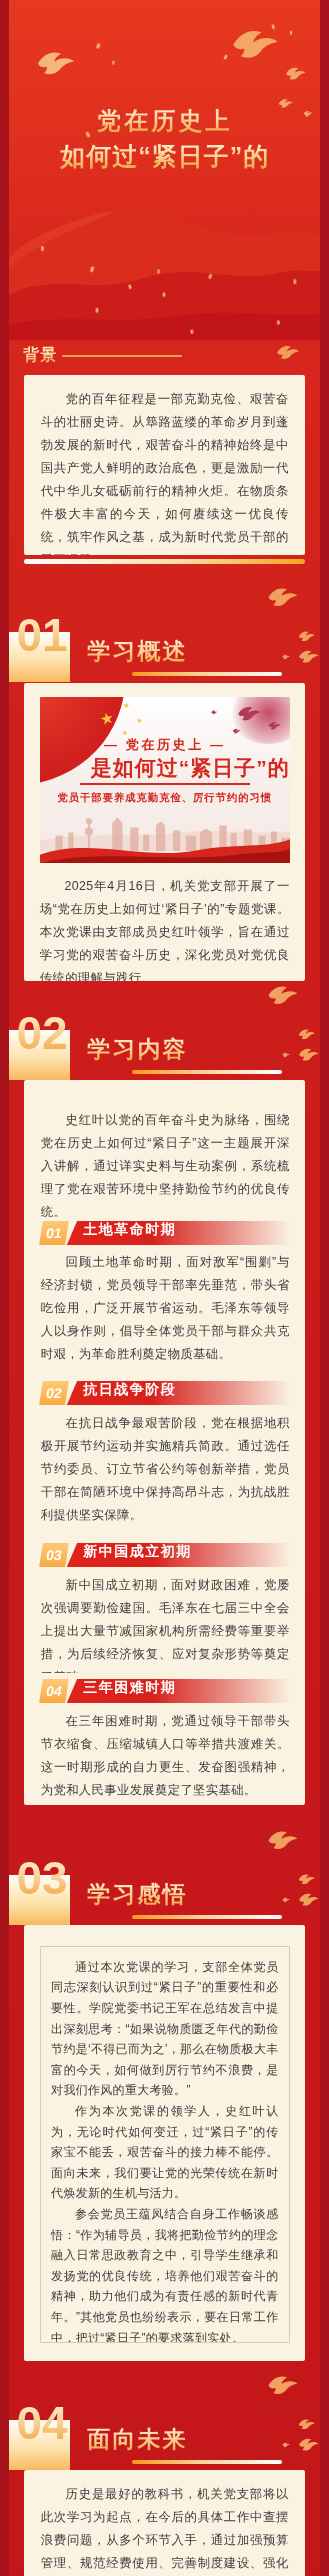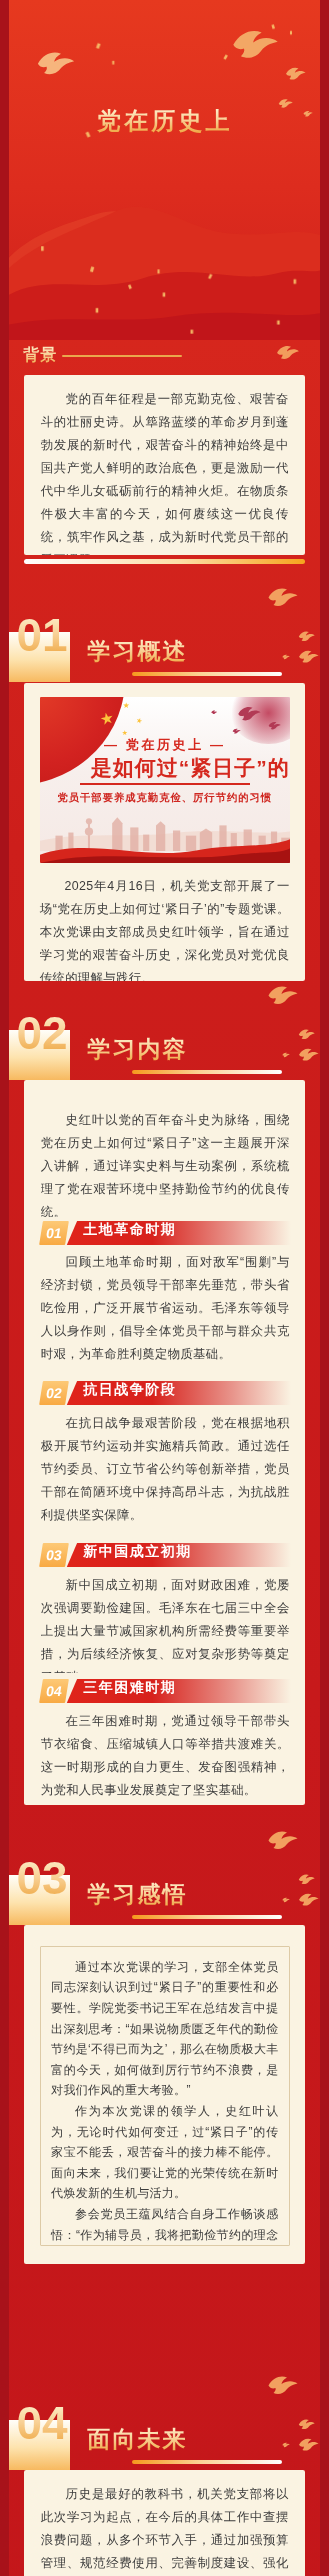--- a/index.html
+++ b/index.html
@@ -25,21 +25,21 @@
   
   .bg-row{position:absolute;top:344px;left:0;width:311px;height:25px;}
   .bg-label{position:absolute;left:14px;top:1px;font-size:16px;font-weight:800;letter-spacing:1px;}
   .bg-line{position:absolute;left:53px;top:11.3px;width:120px;height:1.5px;background:#eaa84d;border-radius:1px;}
   
   .card{position:absolute;left:15px;width:281px;background:#faf3e2;border-radius:2.1px;overflow:hidden;}
   .body{margin:0;font-size:12.4px;line-height:23px;color:#3c3c3c;text-align:justify;text-indent:2em;letter-spacing:0.3px;}
   .card1{top:375px;height:180px;padding:13.4px 16.5px 0;}
   .card2{top:683px;height:298px;padding:14.4px 15.5px 0;}
   .card3{top:1080px;height:725px;}
-  .card4{top:1925px;height:339px;}
+  .card4{top:1925px;height:436px;}
   .card5{top:2470px;height:244px;padding:13.4px 16.5px 0;}
   .sep{position:absolute;left:15px;width:281px;height:4.6px;border-radius:2.6px;}
   .sep1{top:559px;background:linear-gradient(90deg,#ffffff 0%,#fddfa8 55%,#f6a41e 100%);}
   
   .sec-hdr{position:absolute;left:0;width:311px;height:103px;}
   .num-box{position:absolute;left:-1px;top:46px;width:62px;height:50px;
            background:linear-gradient(180deg,#fffef9 0%,#fde3ae 55%,#f7b95f 100%);}
   .big-num{position:absolute;left:7.2px;top:29px;font-size:46px;font-weight:800;line-height:.9;}
   .sec-title{position:absolute;left:78px;top:53px;font-size:23px;font-weight:800;letter-spacing:2.1px;line-height:1.1;}
   .sec-underline{position:absolute;left:123px;top:86px;width:150px;height:4.1px;border-radius:2.1px;
@@ -134,20 +134,21 @@
             <use href="#bird"></use>
           </svg>
      <svg class="bird" style="right:27px;top:98px" width="15.5" height="10.8" viewBox="0 0 64 44" fill="#f3a765">
             <use href="#bird"></use>
           </svg>
      <svg class="bird" style="right:7.2px;top:110px" width="10.3" height="7.2" viewBox="0 0 64 44" fill="#f3a765">
             <use href="#bird"></use>
           </svg>
      <div class="hero-title">
        <div class="ht1 goldtext">党在历史上</div>
+       <div class="ht2 goldtext">如何过“紧日子”的</div>
      </div>
    </header>
 
    <div class="bg-row">
      <span class="bg-label goldtext">背景</span>
      <span class="bg-line"></span>
      <svg class="bird" style="right:20.6px;top:0" width="24" height="16.5" viewBox="0 0 64 44" fill="#f29c5c">
             <use href="#bird"></use>
           </svg>
    </div>

